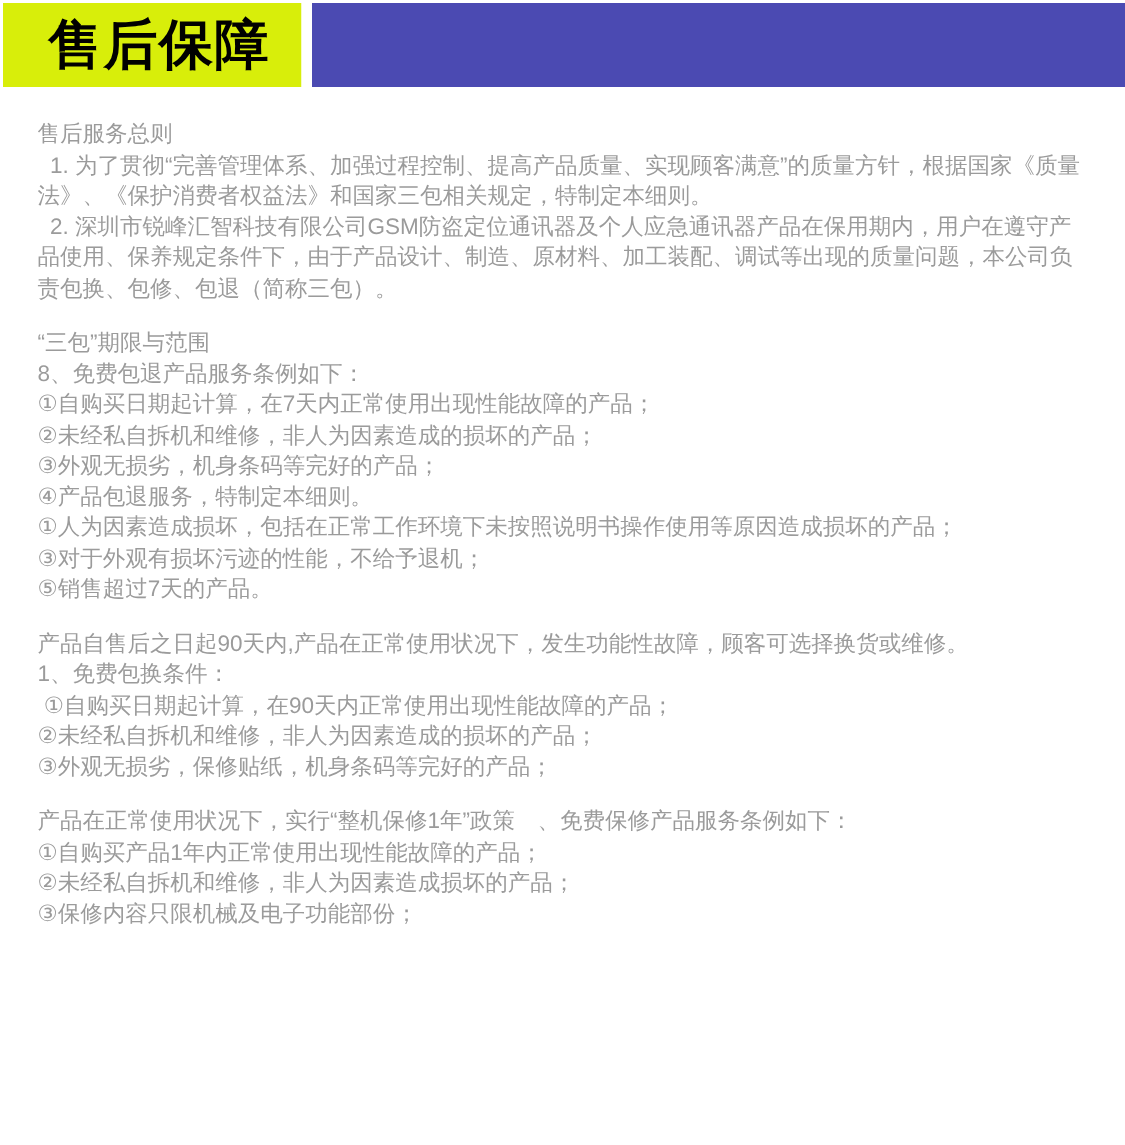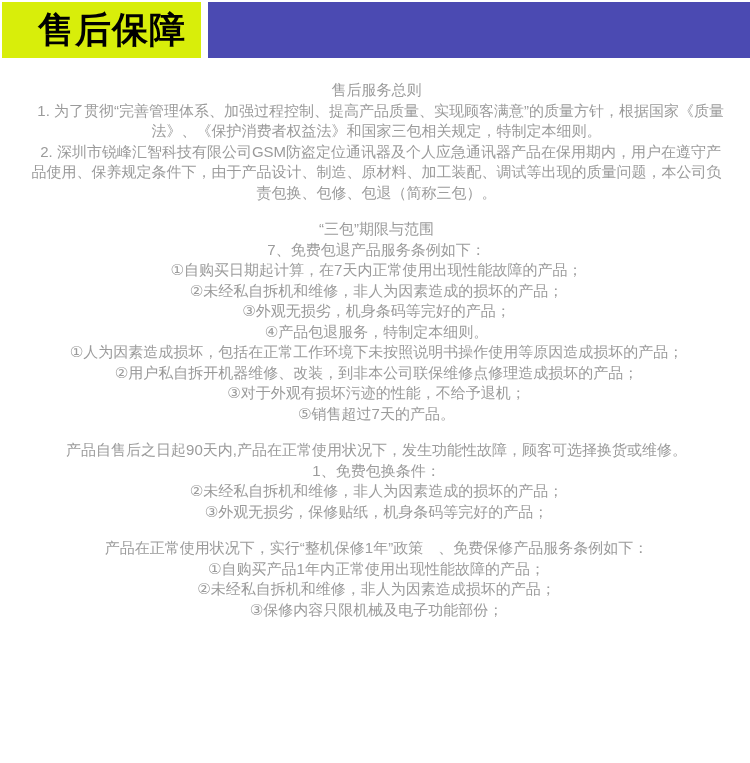--- a/index.html
+++ b/index.html
@@ -19,21 +19,21 @@
     height: 56px;
   }
   .title-box {
     width: 199px;
     height: 56px;
     background: var(--title-bg, #d8ee0a);
     display: flex;
     align-items: center;
   }
   .page-title {
-    margin: 10px;
+    margin: 4px;
     padding-left: 26px;
     font-size: 36px;
     font-weight: bold;
     letter-spacing: 1px;
     color: var(--title-text, #000000);
     line-height: 1;
   }
   .header-gap {
     width: 7px;
     height: 56px;
@@ -50,21 +50,20 @@
     font-size: 15px;
     line-height: 20.5px;
   }
   .section + .section {
     margin-top: 16px;
   }
   .line {
     margin: 0;
     white-space: pre-wrap;
     word-break: break-all;
-    text-align: center;
   }
 </style>
 </head>
 <body>
 
 <header class="page-header">
   <div class="title-box">
     <h1 class="page-title">售后保障</h1>
   </div>
   <div class="header-gap"></div>
@@ -72,33 +71,33 @@
 </header>
 
 <main class="content" id="sections">
     <section class="section">
       <p class="line">售后服务总则</p>
       <p class="line">  1. 为了贯彻“完善管理体系、加强过程控制、提高产品质量、实现顾客满意”的质量方针，根据国家《质量法》、《保护消费者权益法》和国家三包相关规定，特制定本细则。</p>
       <p class="line">  2. 深圳市锐峰汇智科技有限公司GSM防盗定位通讯器及个人应急通讯器产品在保用期内，用户在遵守产品使用、保养规定条件下，由于产品设计、制造、原材料、加工装配、调试等出现的质量问题，本公司负责包换、包修、包退（简称三包）。</p>
     </section>
     <section class="section">
       <p class="line">“三包”期限与范围</p>
-      <p class="line">7、免费包退产品服务条例如下：</p>
+      <p class="line">8、免费包退产品服务条例如下：</p>
       <p class="line">①自购买日期起计算，在7天内正常使用出现性能故障的产品；</p>
       <p class="line">②未经私自拆机和维修，非人为因素造成的损坏的产品；</p>
       <p class="line">③外观无损劣，机身条码等完好的产品；</p>
       <p class="line">④产品包退服务，特制定本细则。</p>
       <p class="line">①人为因素造成损坏，包括在正常工作环境下未按照说明书操作使用等原因造成损坏的产品；</p>
-      <p class="line">②用户私自拆开机器维修、改装，到非本公司联保维修点修理造成损坏的产品；</p>
       <p class="line">③对于外观有损坏污迹的性能，不给予退机；</p>
       <p class="line">⑤销售超过7天的产品。</p>
     </section>
     <section class="section">
       <p class="line">产品自售后之日起90天内,产品在正常使用状况下，发生功能性故障，顾客可选择换货或维修。</p>
       <p class="line">1、免费包换条件：</p>
+      <p class="line"> ①自购买日期起计算，在90天内正常使用出现性能故障的产品；</p>
       <p class="line">②未经私自拆机和维修，非人为因素造成的损坏的产品；</p>
       <p class="line">③外观无损劣，保修贴纸，机身条码等完好的产品；</p>
     </section>
     <section class="section">
       <p class="line">产品在正常使用状况下，实行“整机保修1年”政策　、免费保修产品服务条例如下：</p>
       <p class="line">①自购买产品1年内正常使用出现性能故障的产品；</p>
       <p class="line">②未经私自拆机和维修，非人为因素造成损坏的产品；</p>
       <p class="line">③保修内容只限机械及电子功能部份；</p>
     </section>
   </main>

